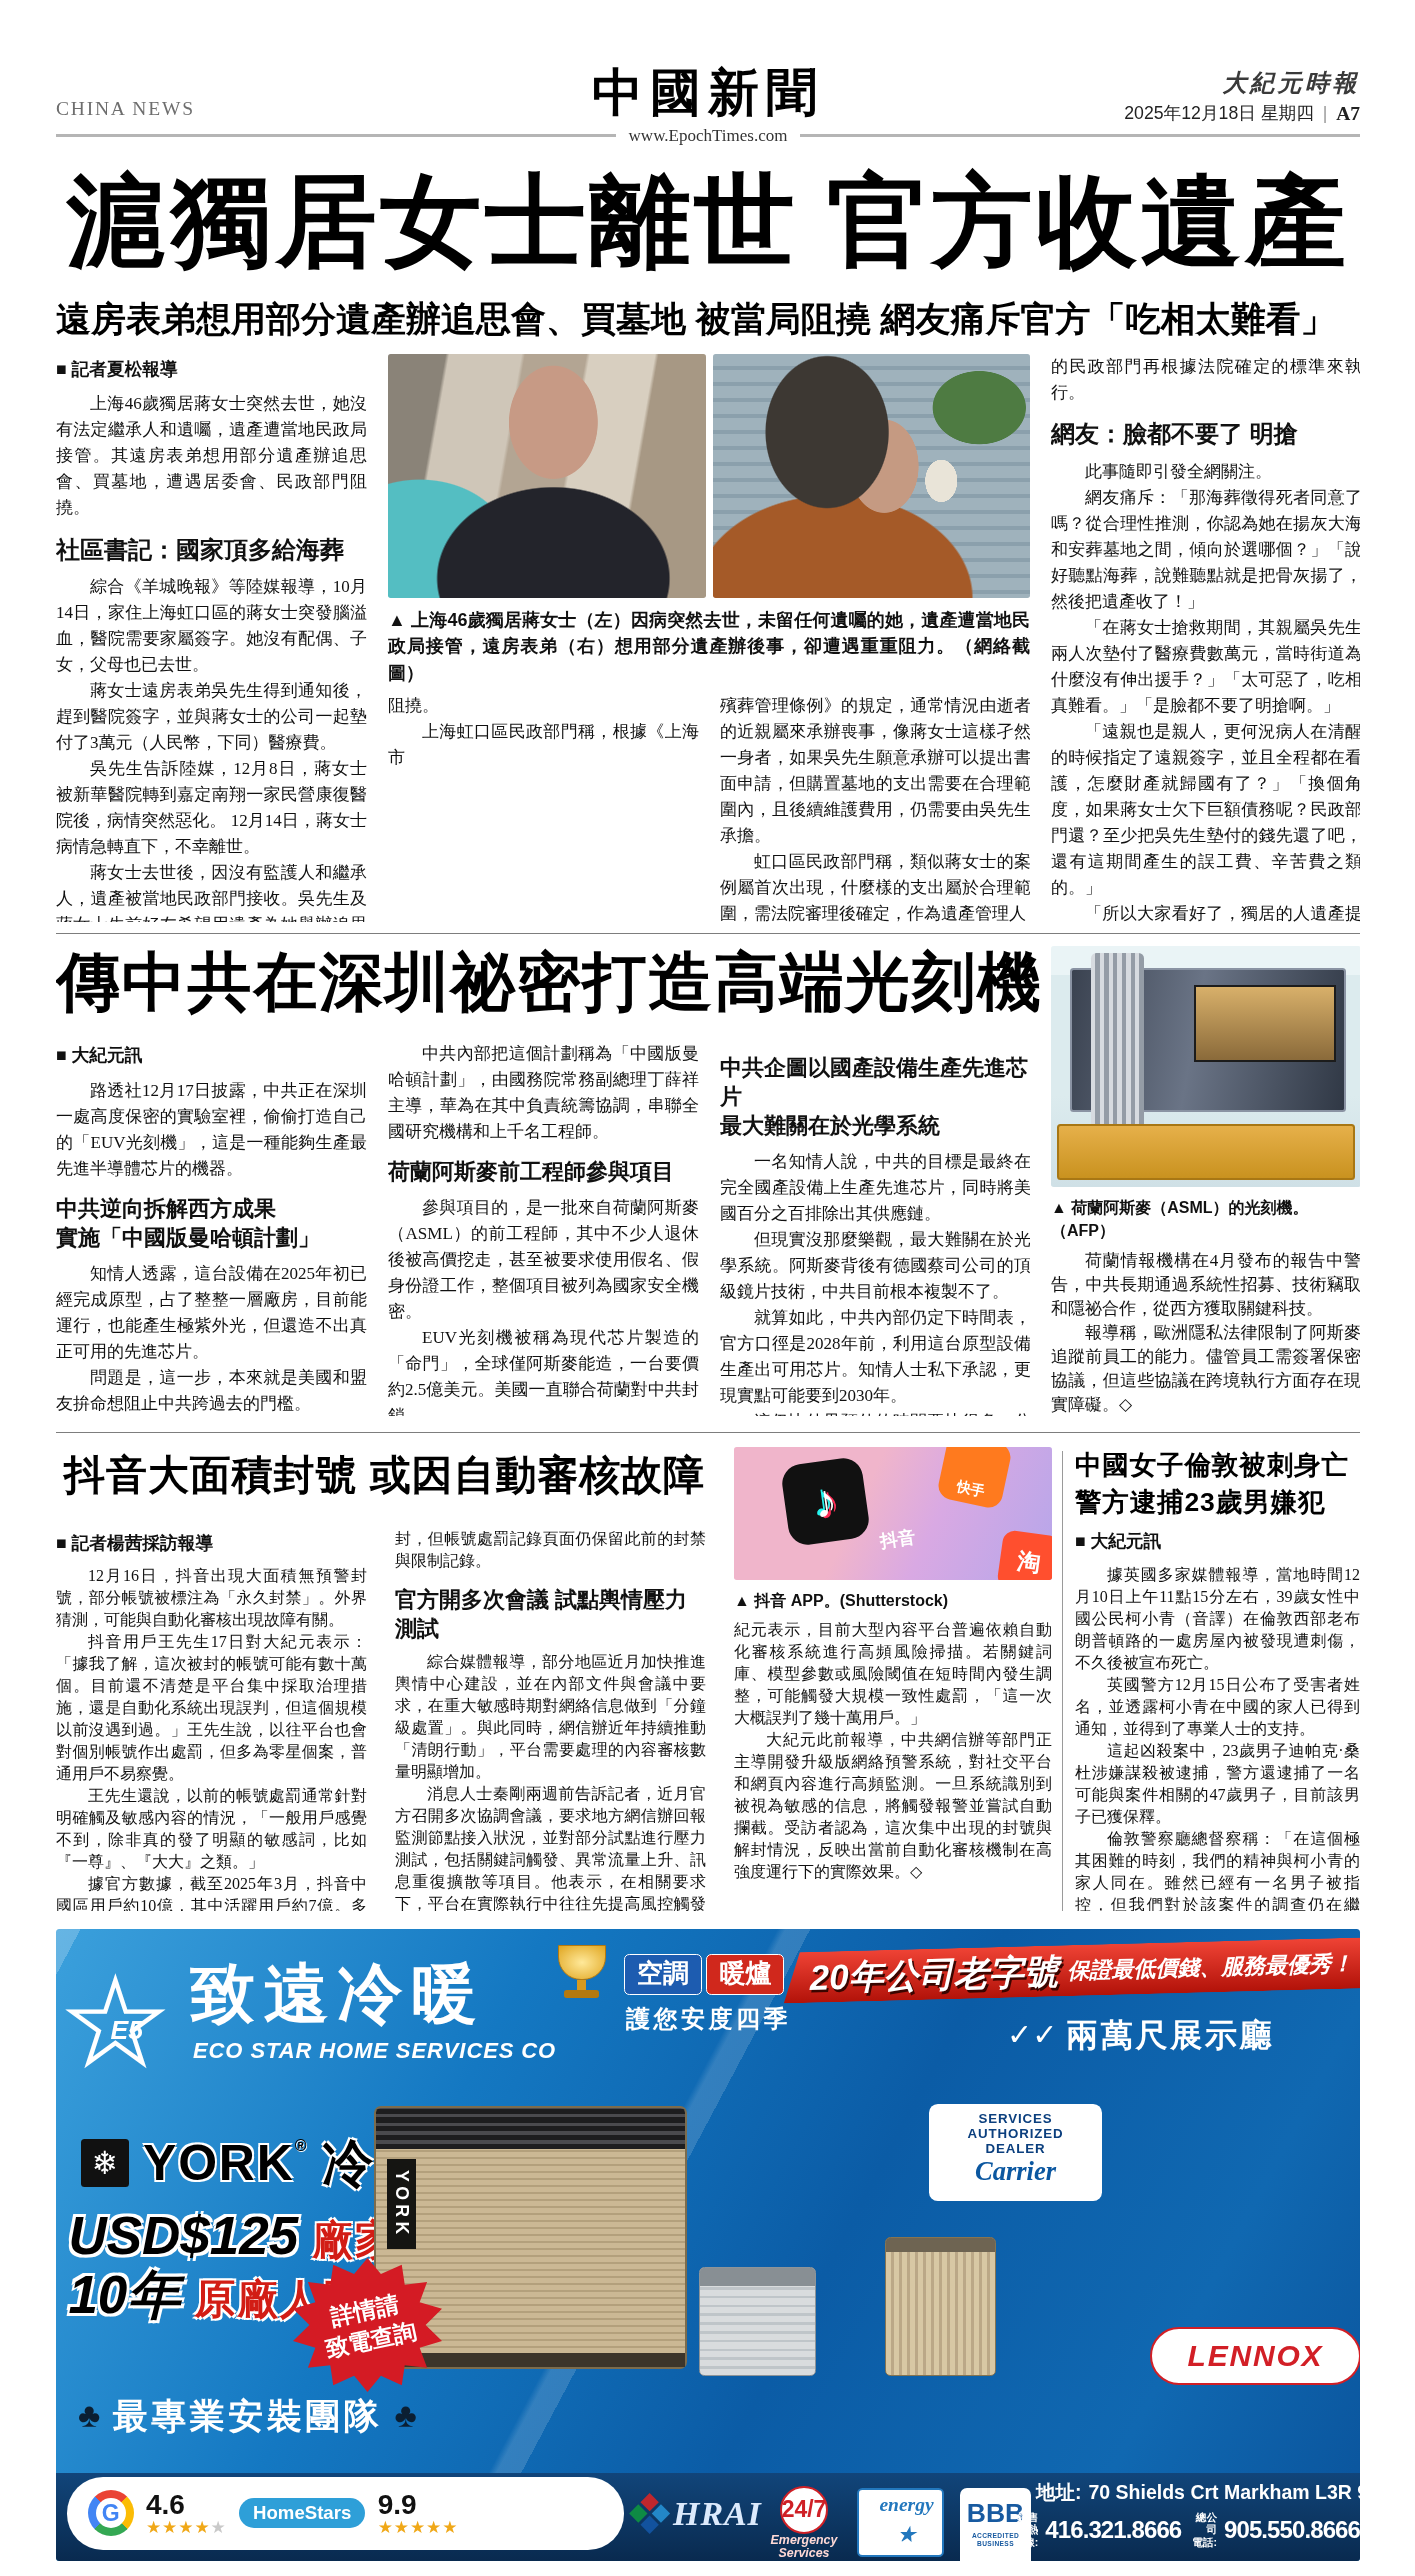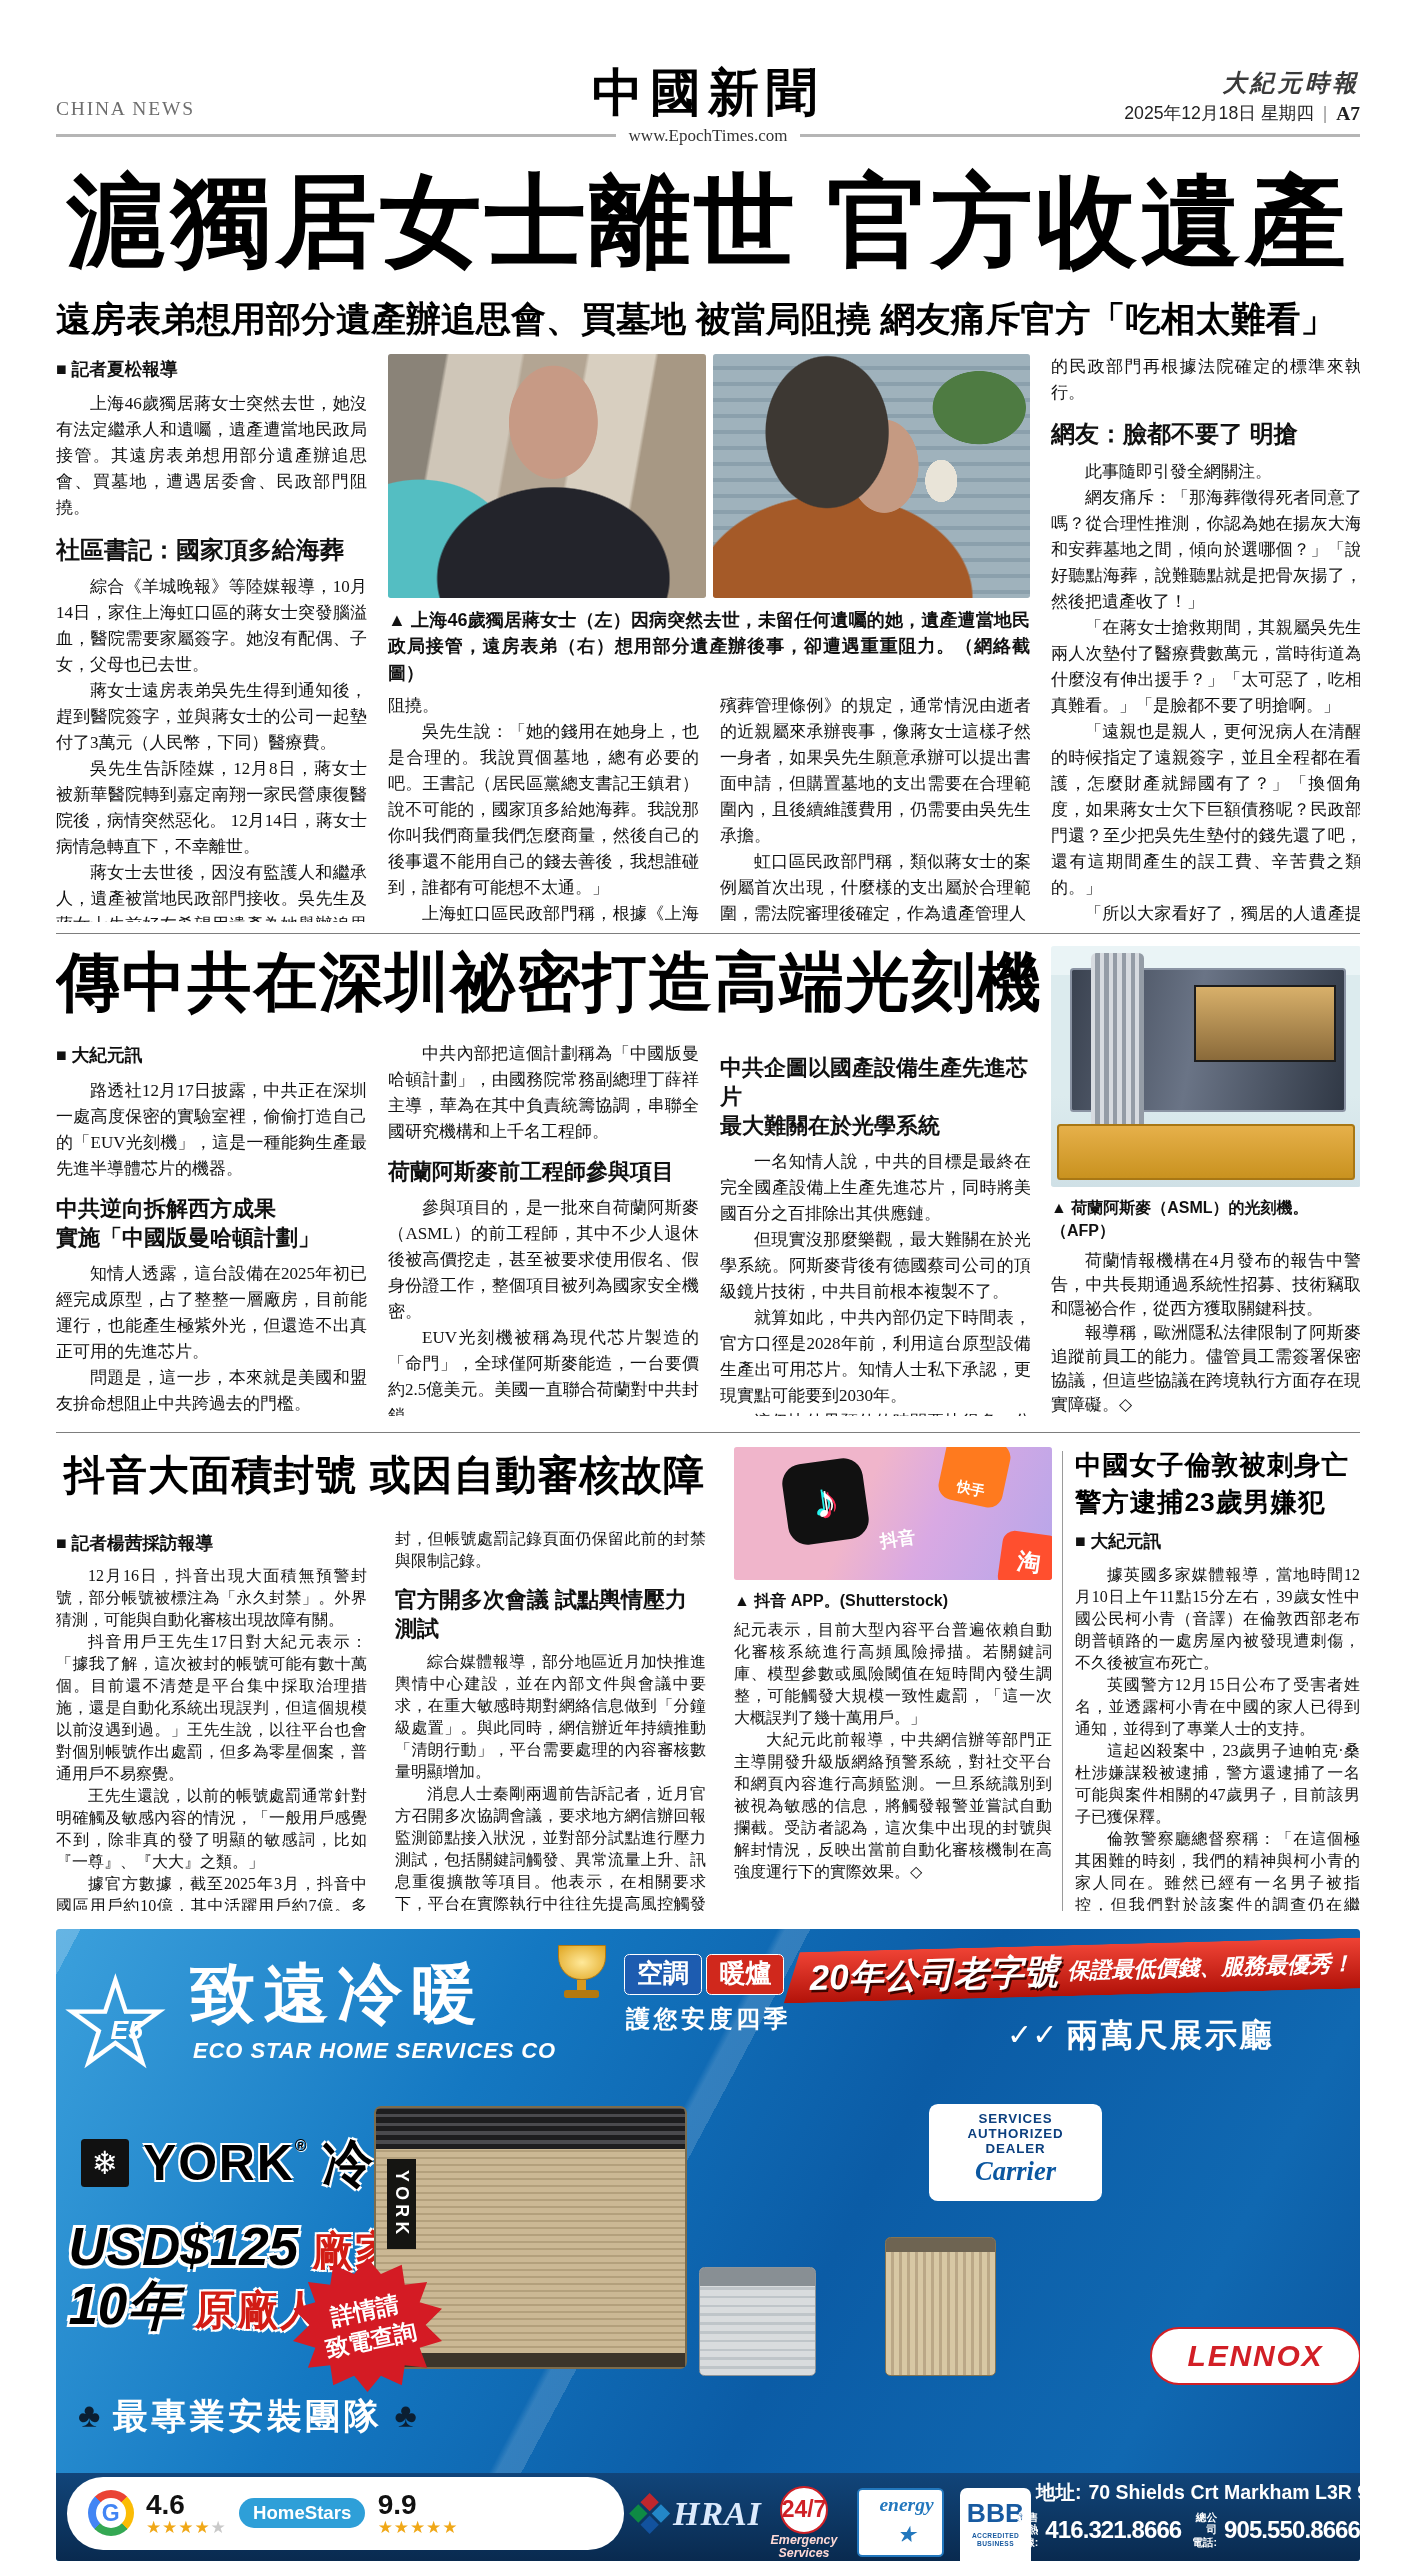--- a/index.html
+++ b/index.html
@@ -126,21 +126,21 @@
   .york-row { position:absolute; left:25px; top:209px; display:flex; align-items:center; gap:14px; }
   .snowbox { width:48px; height:48px; background:#111; color:#fff; font-size:32px; line-height:48px; text-align:center; border-radius:3.5px; }
   .yorktxt { font:900 50px/1 "Liberation Sans",sans-serif; color:#000; letter-spacing:1.8px;
         text-shadow:-1.8px -1.8px 0 #fff,1.8px -1.8px 0 #fff,-1.8px 1.8px 0 #fff,1.8px 1.8px 0 #fff; }
   .yorkreg { font:700 16px/1 "Liberation Sans",sans-serif; color:#000; vertical-align:top; text-shadow:0.9px 0.9px 0 #fff; }
   .yorkprod { font:900 51px/1 "Liberation Sans",sans-serif; color:#000; letter-spacing:5.3px;
         text-shadow:-1.8px -1.8px 0 #fff,1.8px -1.8px 0 #fff,-1.8px 1.8px 0 #fff,1.8px 1.8px 0 #fff; }
   .offer { position:absolute; display:flex; align-items:baseline; gap:14px; }
   .offer1 { left:12.4px; top:280px; } .offer2 { left:12.4px; top:339px; }
   .o-amt { font:900 italic 53px/1 "Liberation Sans",sans-serif; color:#000;
-        text-shadow:-2.7px -2.7px 0 #fff,2.7px -2.7px 0 #fff,-2.7px 2.7px 0 #fff,2.7px 2.7px 0 #fff;margin-top:11px; }
+        text-shadow:-2.7px -2.7px 0 #fff,2.7px -2.7px 0 #fff,-2.7px 2.7px 0 #fff,2.7px 2.7px 0 #fff; }
   .o-lab { font:900 41px/1 "Liberation Sans",sans-serif; color:#d21d15; letter-spacing:1.8px;
         text-shadow:-1.8px -1.8px 0 #fff,1.8px -1.8px 0 #fff,-1.8px 1.8px 0 #fff,1.8px 1.8px 0 #fff; }
   .starburst { position:absolute; left:237px; top:329px; width:149px; height:134px; background:#d41b24; z-index:6;
         clip-path:polygon(50% 0%,59% 12%,73% 5%,75% 20%,90% 18%,85% 33%,100% 38%,89% 50%,100% 62%,85% 67%,90% 82%,75% 80%,73% 95%,59% 88%,50% 100%,41% 88%,27% 95%,25% 80%,10% 82%,15% 67%,0% 62%,11% 50%,0% 38%,15% 33%,10% 18%,25% 20%,27% 5%,41% 12%);
         display:flex; align-items:center; justify-content:center; }
   .starburst span { font:900 23px/30px "Liberation Sans",sans-serif; color:#fff; transform:rotate(-12deg); white-space:pre-line; text-align:center; }
   .team { position:absolute; left:22px; top:469px; display:flex; align-items:center; gap:12.4px; }
   .leaf { font-size:34px; color:#0b1f33; line-height:1; }
   .team .txt { font:900 35px/1 "Liberation Sans",sans-serif; color:#fff; letter-spacing:3.5px; }
   .band { position:absolute; left:0; right:0; bottom:0; height:88px; background:linear-gradient(#11457a,#092a4f); }
@@ -227,21 +227,20 @@
       <div class="a1-mid">
         <div class="photos">
           <div class="ph ph-woman"></div>
           <div class="ph ph-man"></div>
         </div>
         <div class="cap">▲ 上海46歲獨居蔣女士（左）因病突然去世，未留任何遺囑的她，遺產遭當地民政局接管，遠房表弟（右）想用部分遺產辦後事，卻遭遇重重阻力。（網絡截圖）</div>
         <div class="midcols">
           <div class="ncol">
 
           <div class="blk cont">阻撓。</div>
-              <div class="blk p">吳先生說：「她的錢用在她身上，也是合理的。我說買個墓地，總有必要的吧。王書記（居民區黨總支書記王鎮君）說不可能的，國家頂多給她海葬。我說那你叫我們商量我們怎麼商量，然後自己的後事還不能用自己的錢去善後，我想誰碰到，誰都有可能想不太通。」</div>
               <div class="blk p">上海虹口區民政部門稱，根據《上海市</div>
             </div>
           <div class="ncol">
 
           <div class="blk cont">殯葬管理條例》的規定，通常情況由逝者的近親屬來承辦喪事，像蔣女士這樣孑然一身者，如果吳先生願意承辦可以提出書面申請，但購置墓地的支出需要在合理範圍內，且後續維護費用，仍需要由吳先生承擔。</div>
               <div class="blk p">虹口區民政部門稱，類似蔣女士的案例屬首次出現，什麼樣的支出屬於合理範圍，需法院審理後確定，作為遺產管理人</div>
             </div>
         </div>
       </div>
       <div class="ncol">

